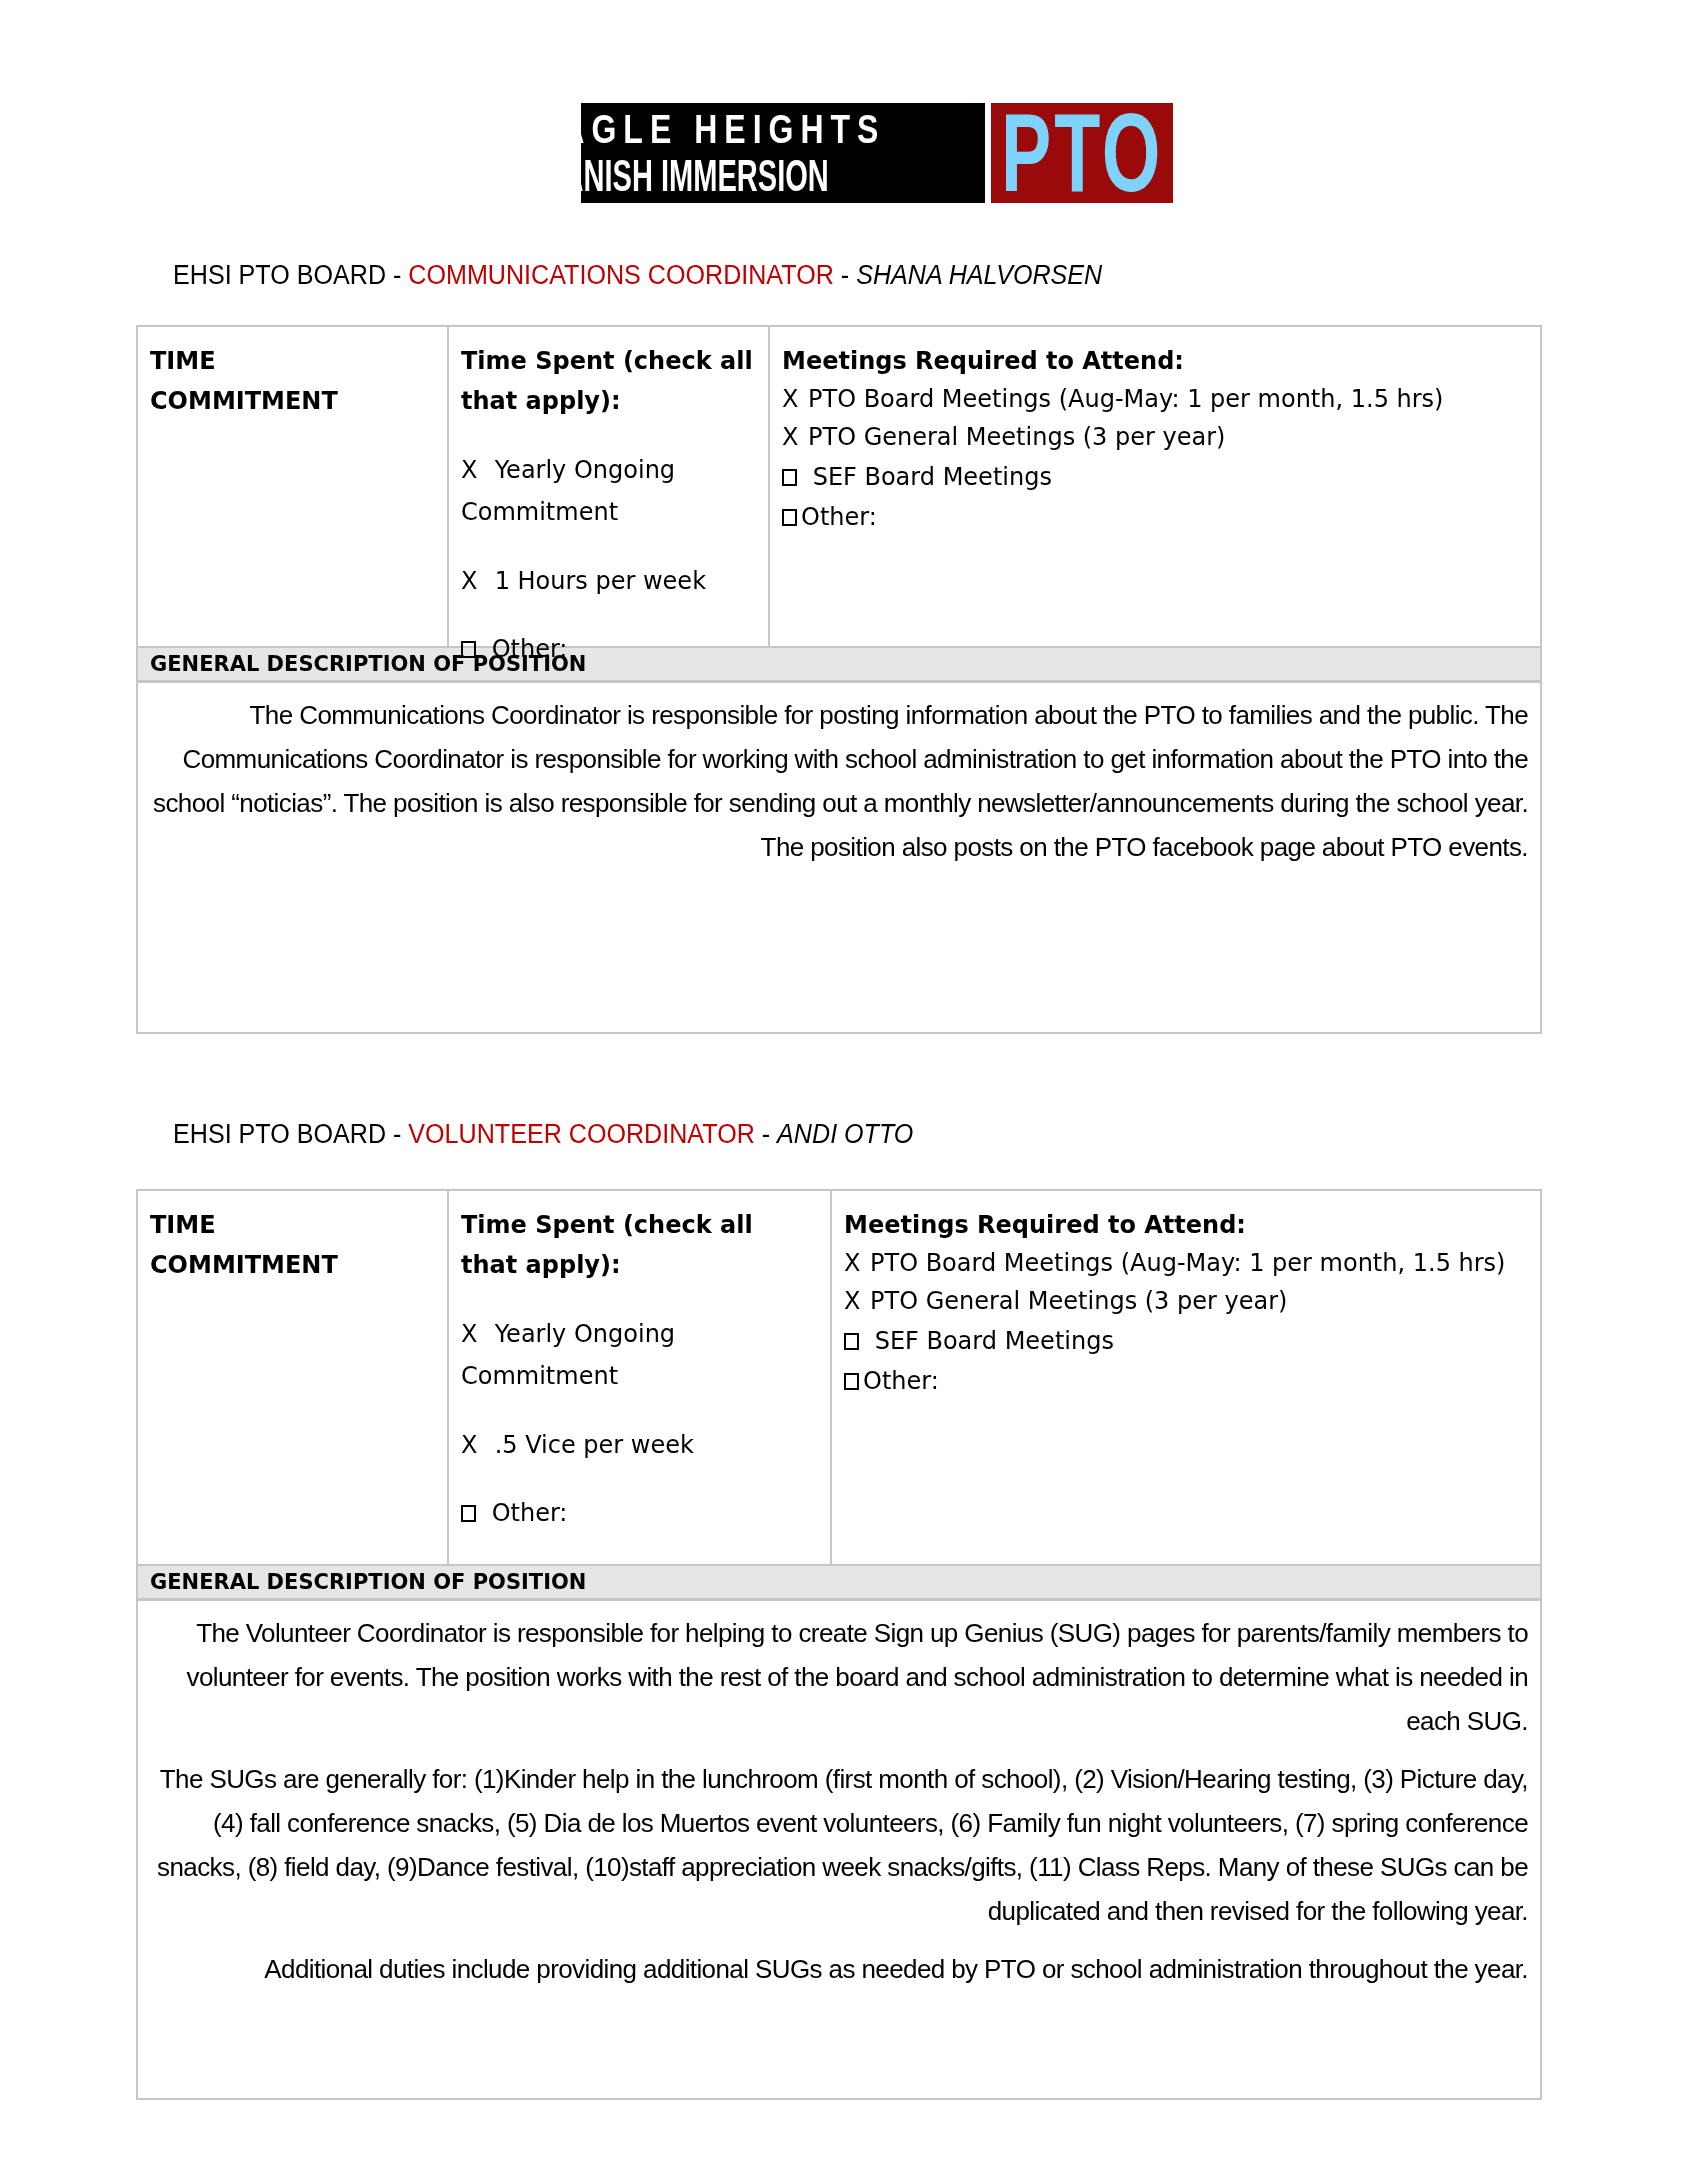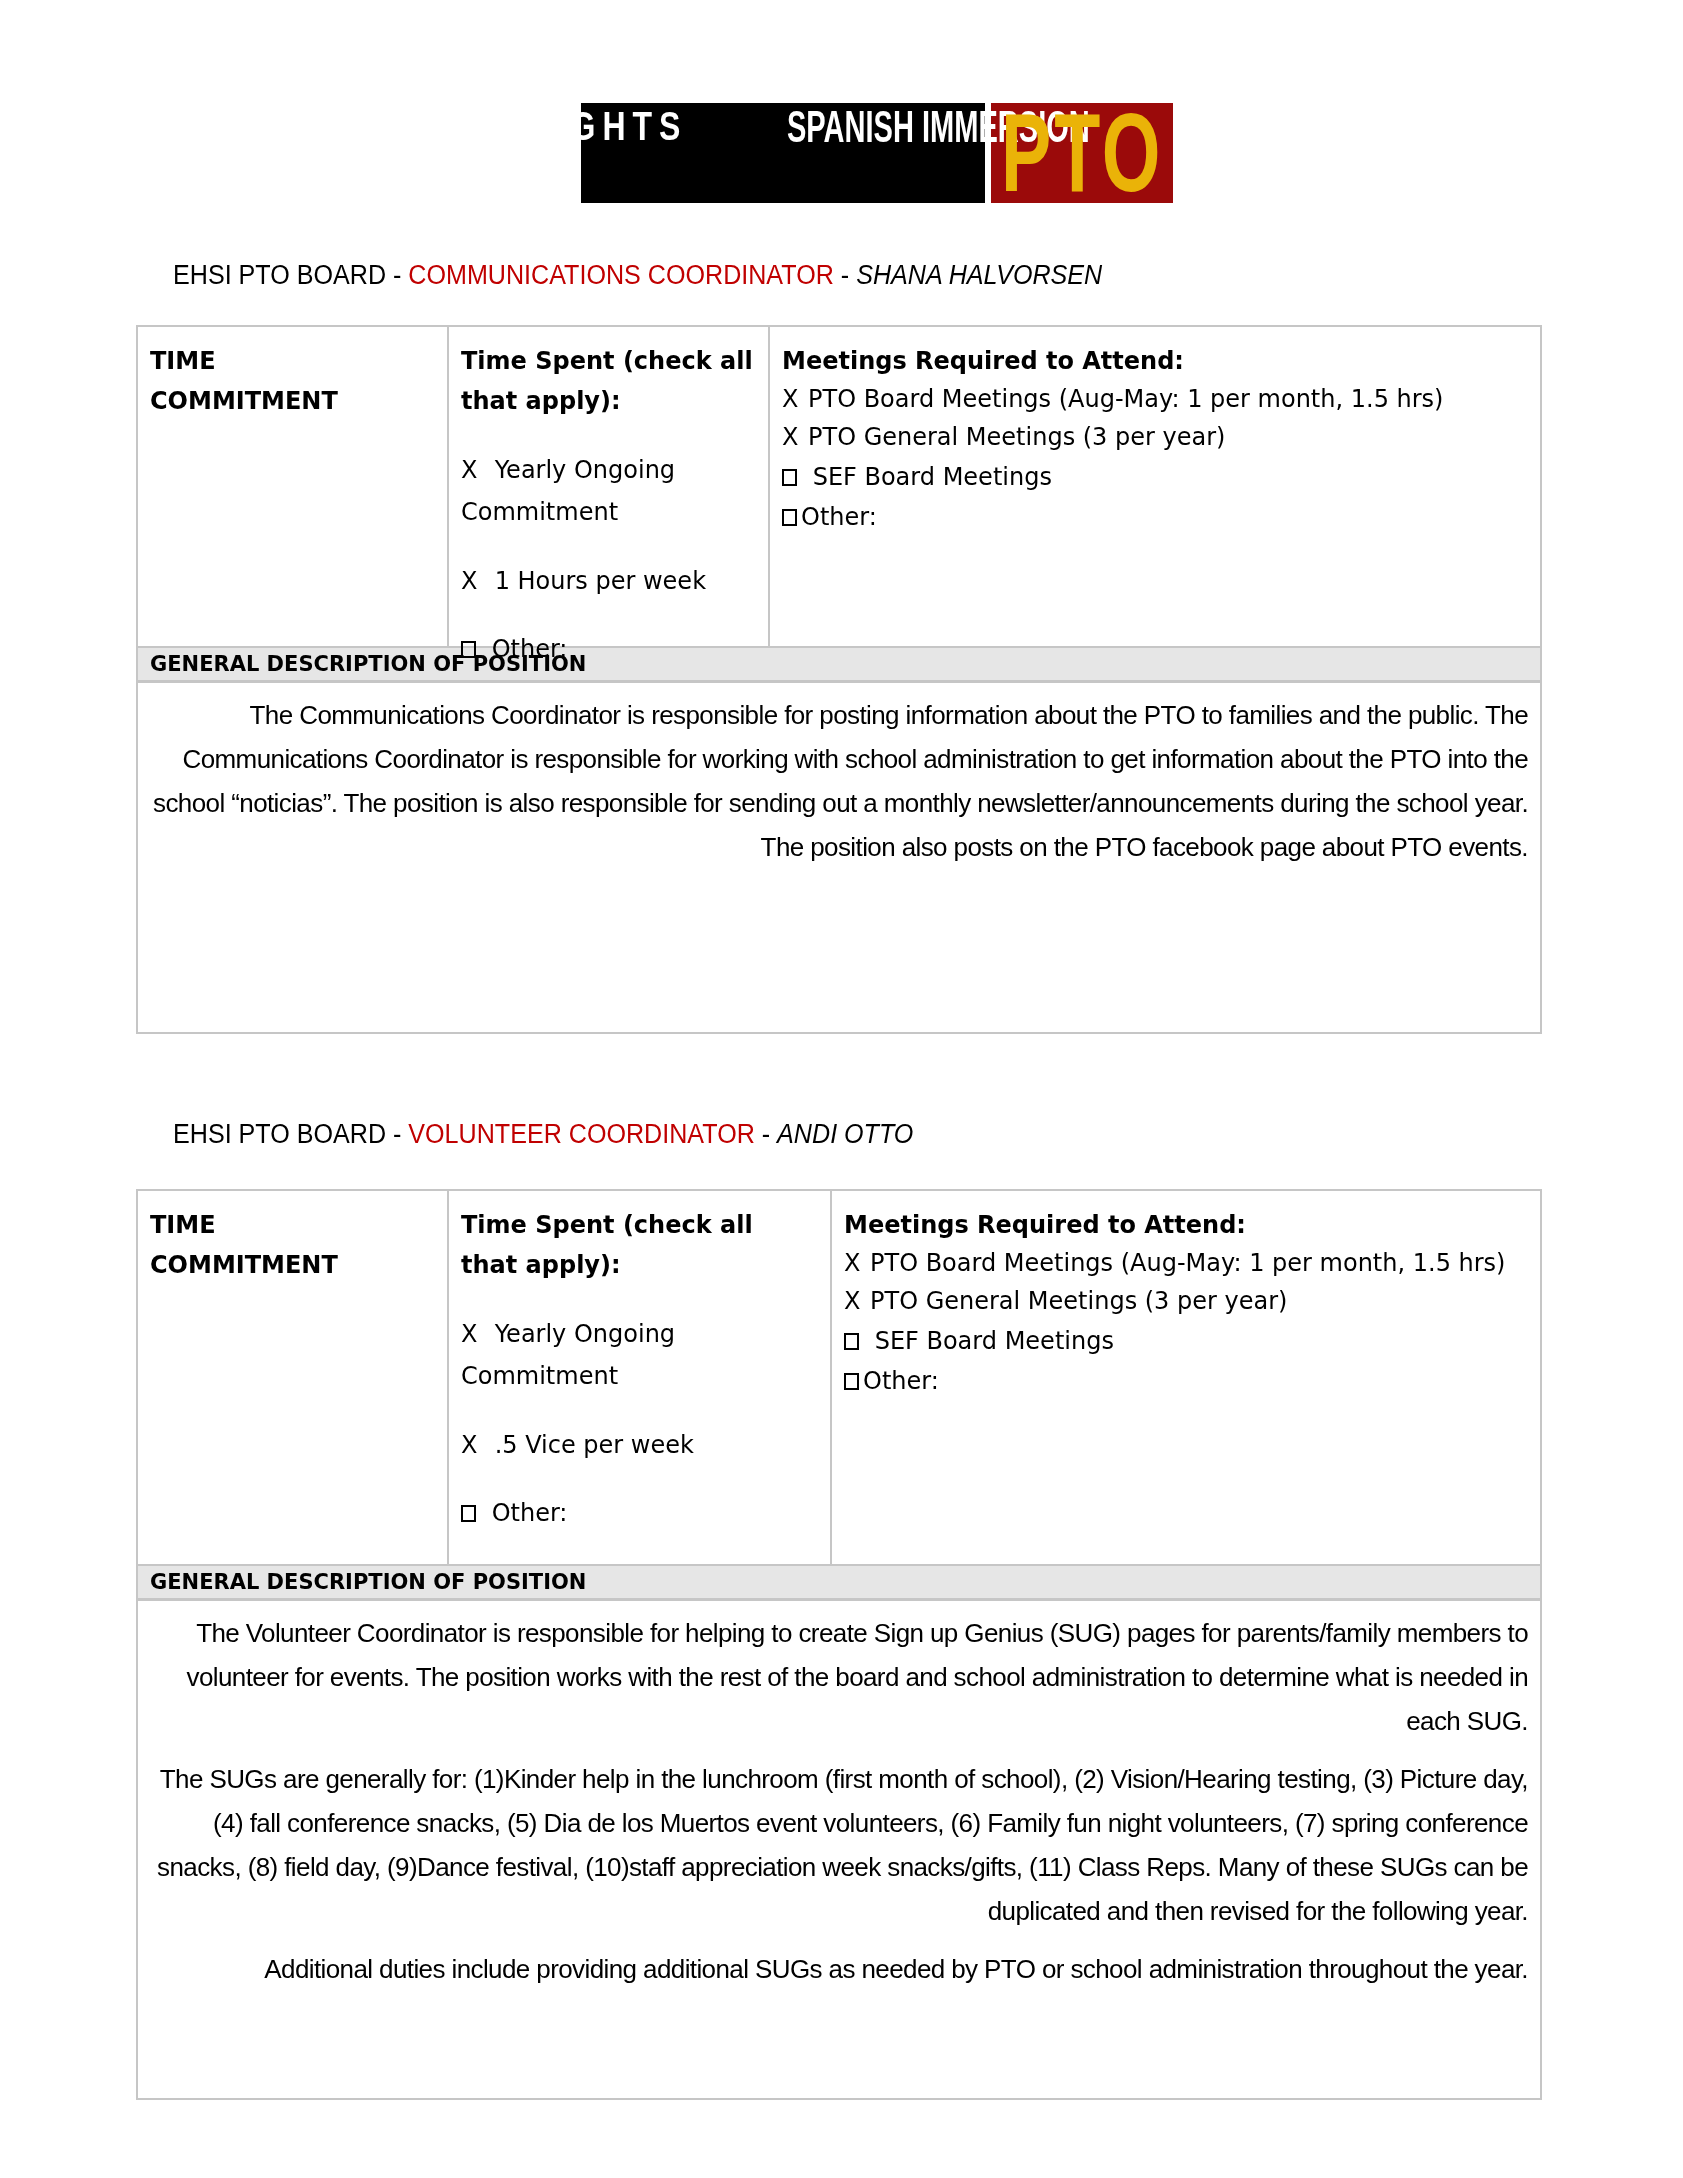--- a/index.html
+++ b/index.html
@@ -1,23 +1,23 @@
 <!DOCTYPE html>
 <html><head>
   <meta charset="utf-8">
   <style>
     html, body { margin: 0; padding: 0; background: #ffffff; }
     body { width: 1683px; height: 2178px; position: relative; overflow: hidden;
            font-family: "DejaVu Sans", sans-serif; color: #000; }
     .logo { position: absolute; left: 581px; top: 103px; width: 592px; height: 100px; display: flex; }
-    .logo-black { width: 404px; height: 100px; background: #000; color: #fff; display: flex; justify-content: center; padding-left: 14px; box-sizing: border-box; }
+    .logo-black { width: 404px; height: 100px; background: #000; color: #fff; display: flex; flex-direction: column; justify-content: center; padding-left: 14px; box-sizing: border-box; align-items: flex-end; }
     .logo-line1 { font-family: "Liberation Sans", sans-serif; font-weight: bold; font-size: 41px; letter-spacing: 9px; line-height: 46px; transform: scaleX(0.78); transform-origin: left center; white-space: nowrap; }
     .logo-line2 { font-family: "Liberation Sans", sans-serif; font-weight: bold; font-size: 44px; letter-spacing: 0px; line-height: 48px; transform: scaleX(0.66); transform-origin: left center; white-space: nowrap; }
     .logo-gap { width: 6px; background: #fff; }
-    .logo-red { flex: 1; background: #9b0a0a; color: #eab308; display: flex; align-items: center; justify-content: center; overflow: hidden; }
+    .logo-red { flex: 1; background: #9b0a0a; color: #7dd3fc; display: flex; align-items: center; justify-content: center; overflow: hidden; }
     .logo-pto { font-family: "Liberation Sans", sans-serif; font-weight: bold; font-size: 111px; line-height: 99px; transform: scaleX(0.68); letter-spacing: 4px; }
 
     .heading { position: absolute; left: 173px; font-family: "Liberation Sans", sans-serif; font-size: 27px; white-space: nowrap; transform: scaleX(0.93); transform-origin: left center; }
     .heading .org { color: #000; }
     .heading .role { color: #c00000; }
     .heading .name { font-style: italic; }
 
     .table { position: absolute; left: 136px; width: 1406px; border: 2px solid #c6c6c6; box-sizing: border-box; background: #fff; }
     .row-top { position: relative; display: flex; border-bottom: 2px solid #c6c6c6; box-sizing: border-box; }
     .cell { box-sizing: border-box; padding: 14px 12px 0 12px; }

